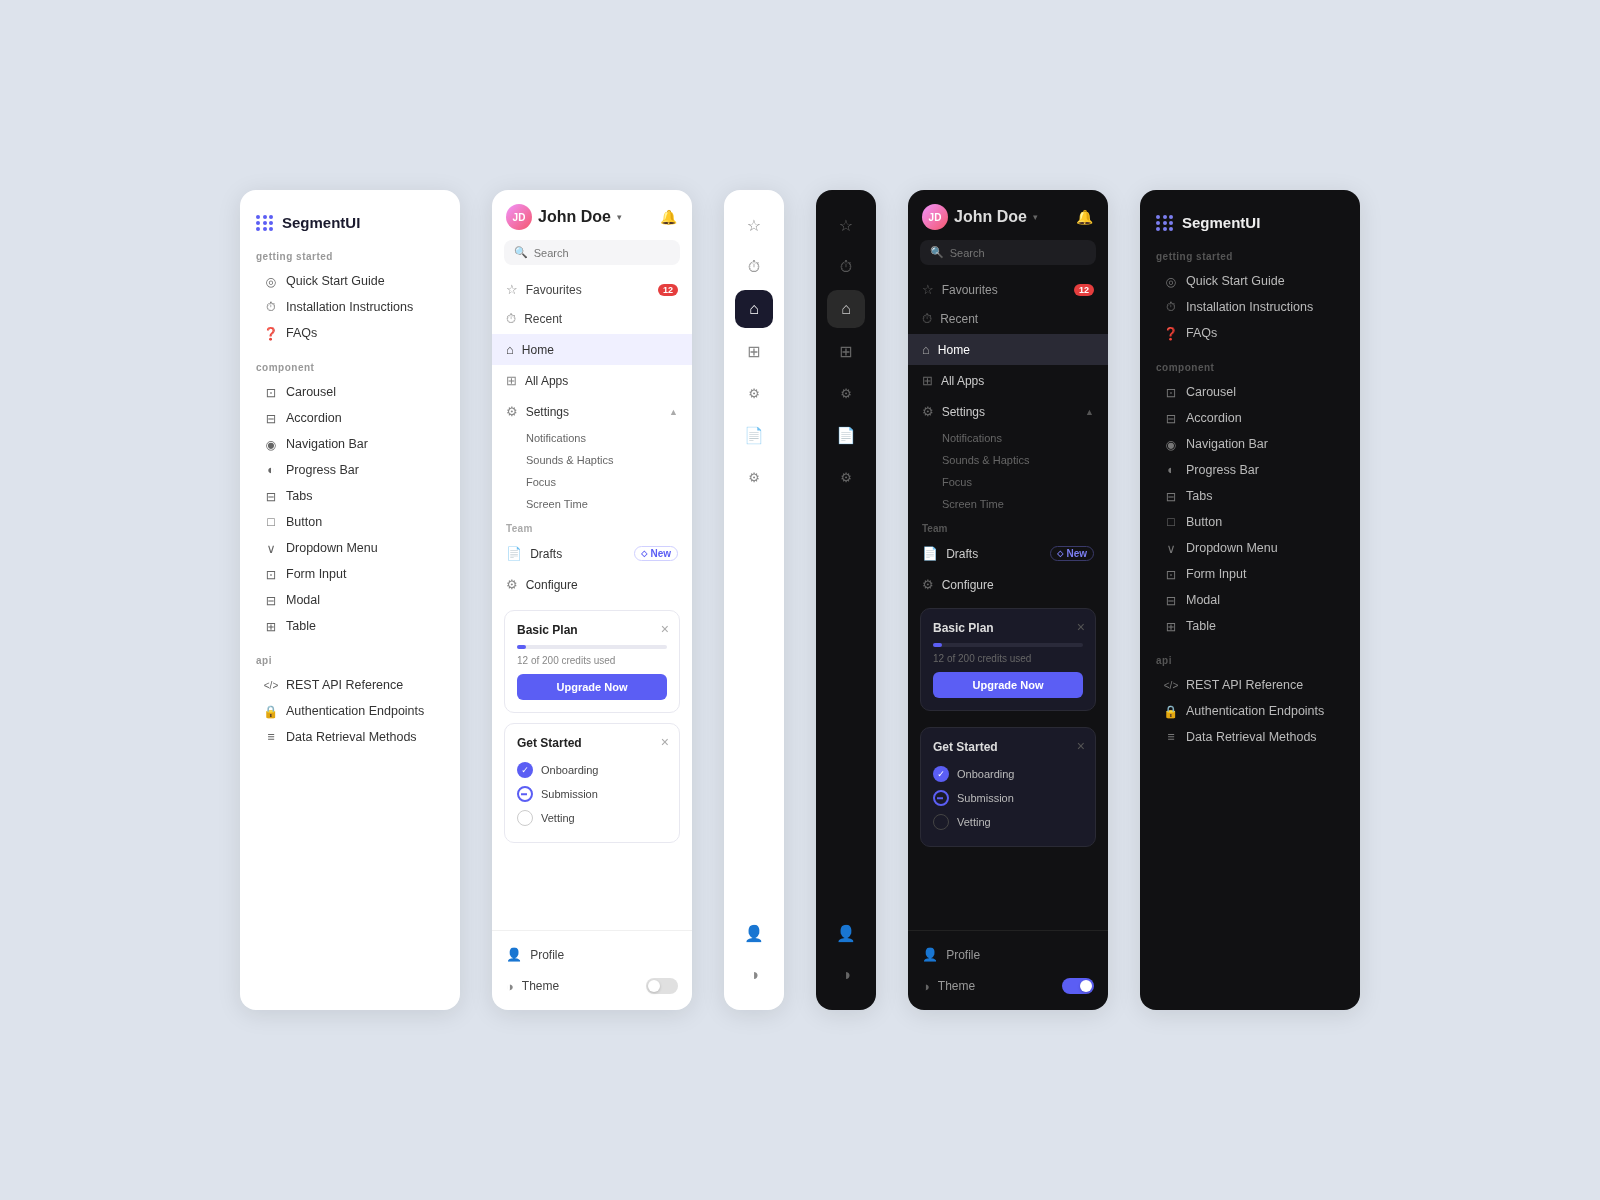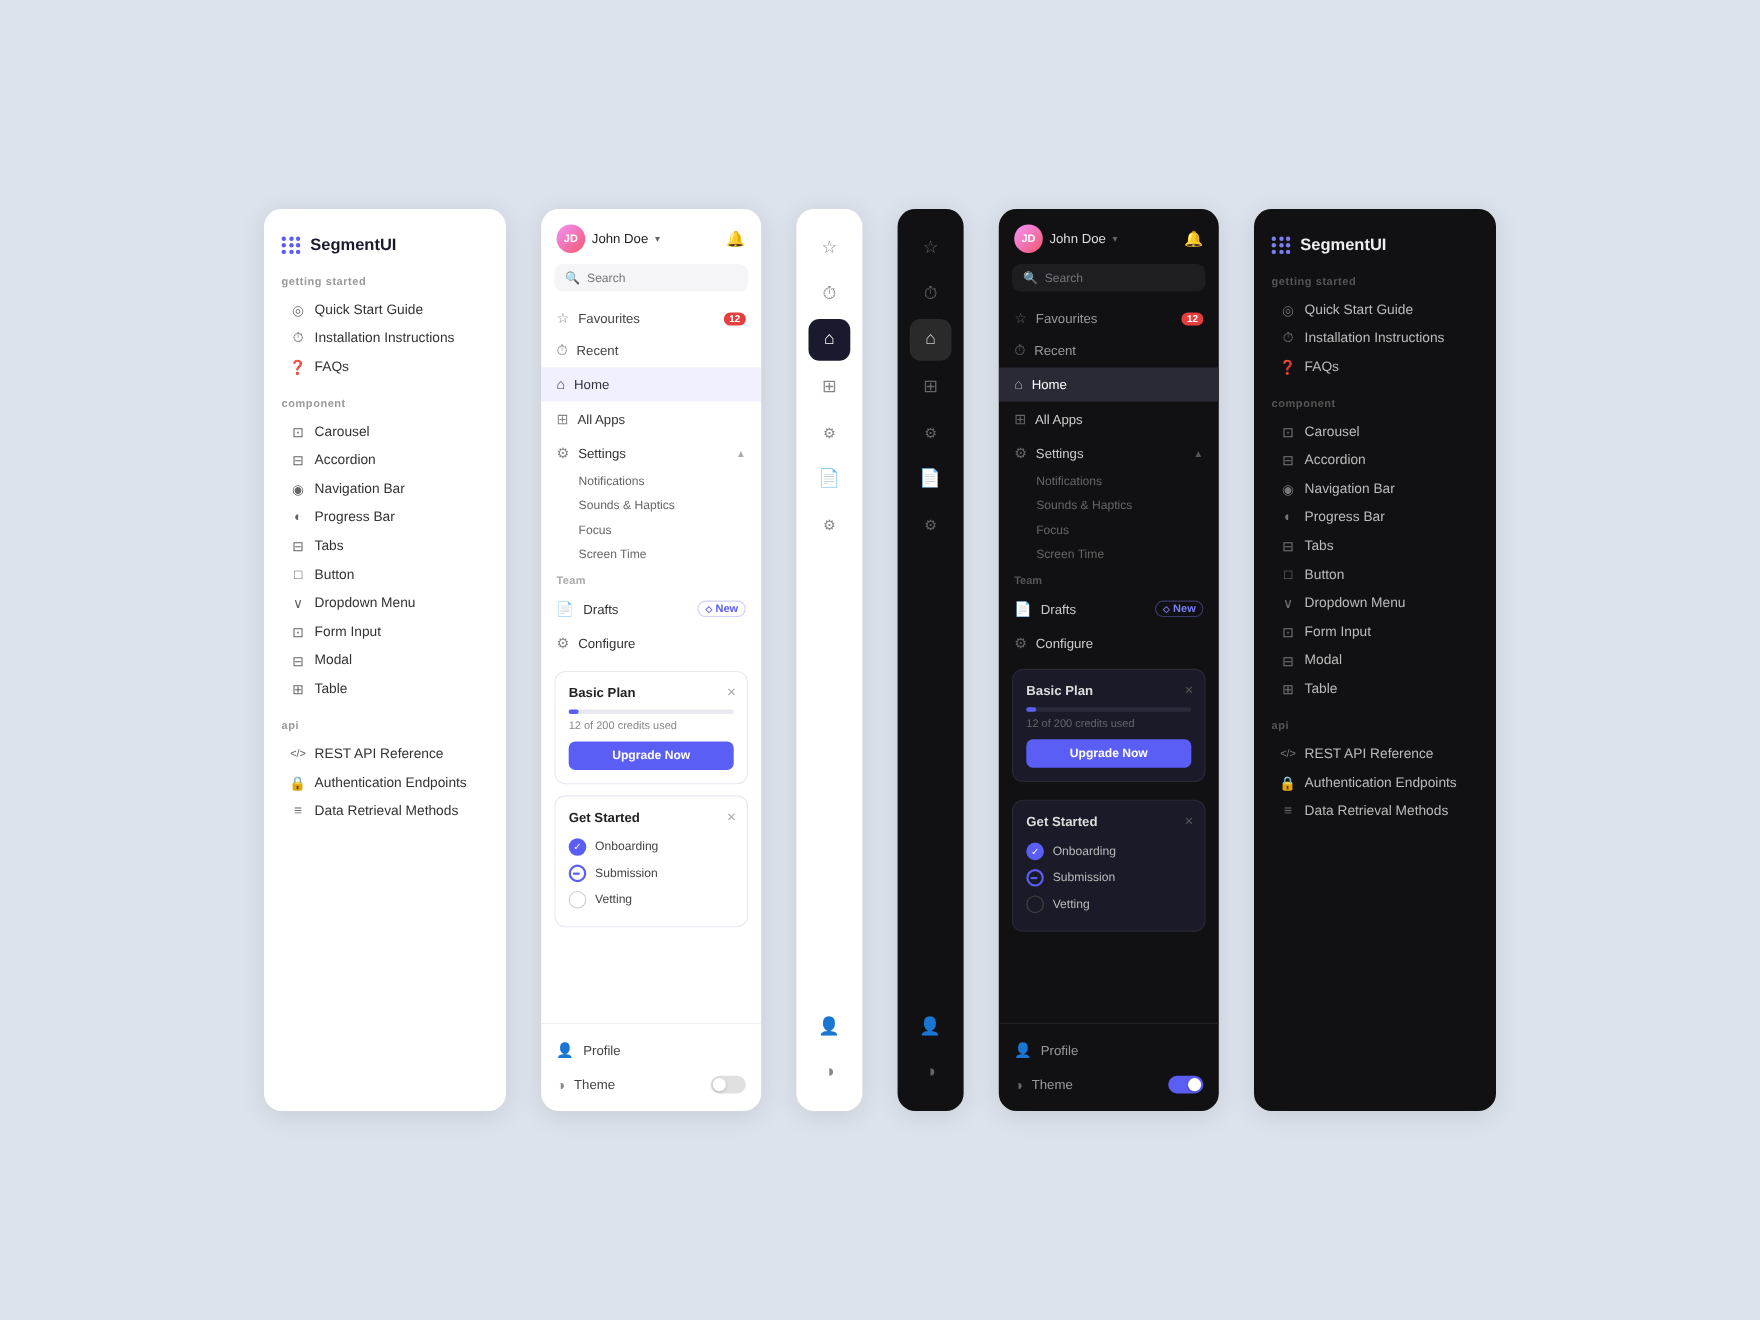--- a/index.html
+++ b/index.html
@@ -110,22 +110,22 @@
       border-radius: 50%;
       background: linear-gradient(135deg, #f093fb, #f5576c);
       display: flex;
       align-items: center;
       justify-content: center;
       font-size: 10px;
       color: white;
       font-weight: 600;
     }
     .user-name {
-      font-size: 12px;
-      font-weight: 400;
+      font-size: 16px;
+      font-weight: 700;
       color: #222;
     }
     .chevron-down {
       font-size: 9px;
       color: #666;
     }
     .bell-icon {
       font-size: 14px;
       color: #666;
       cursor: pointer;

